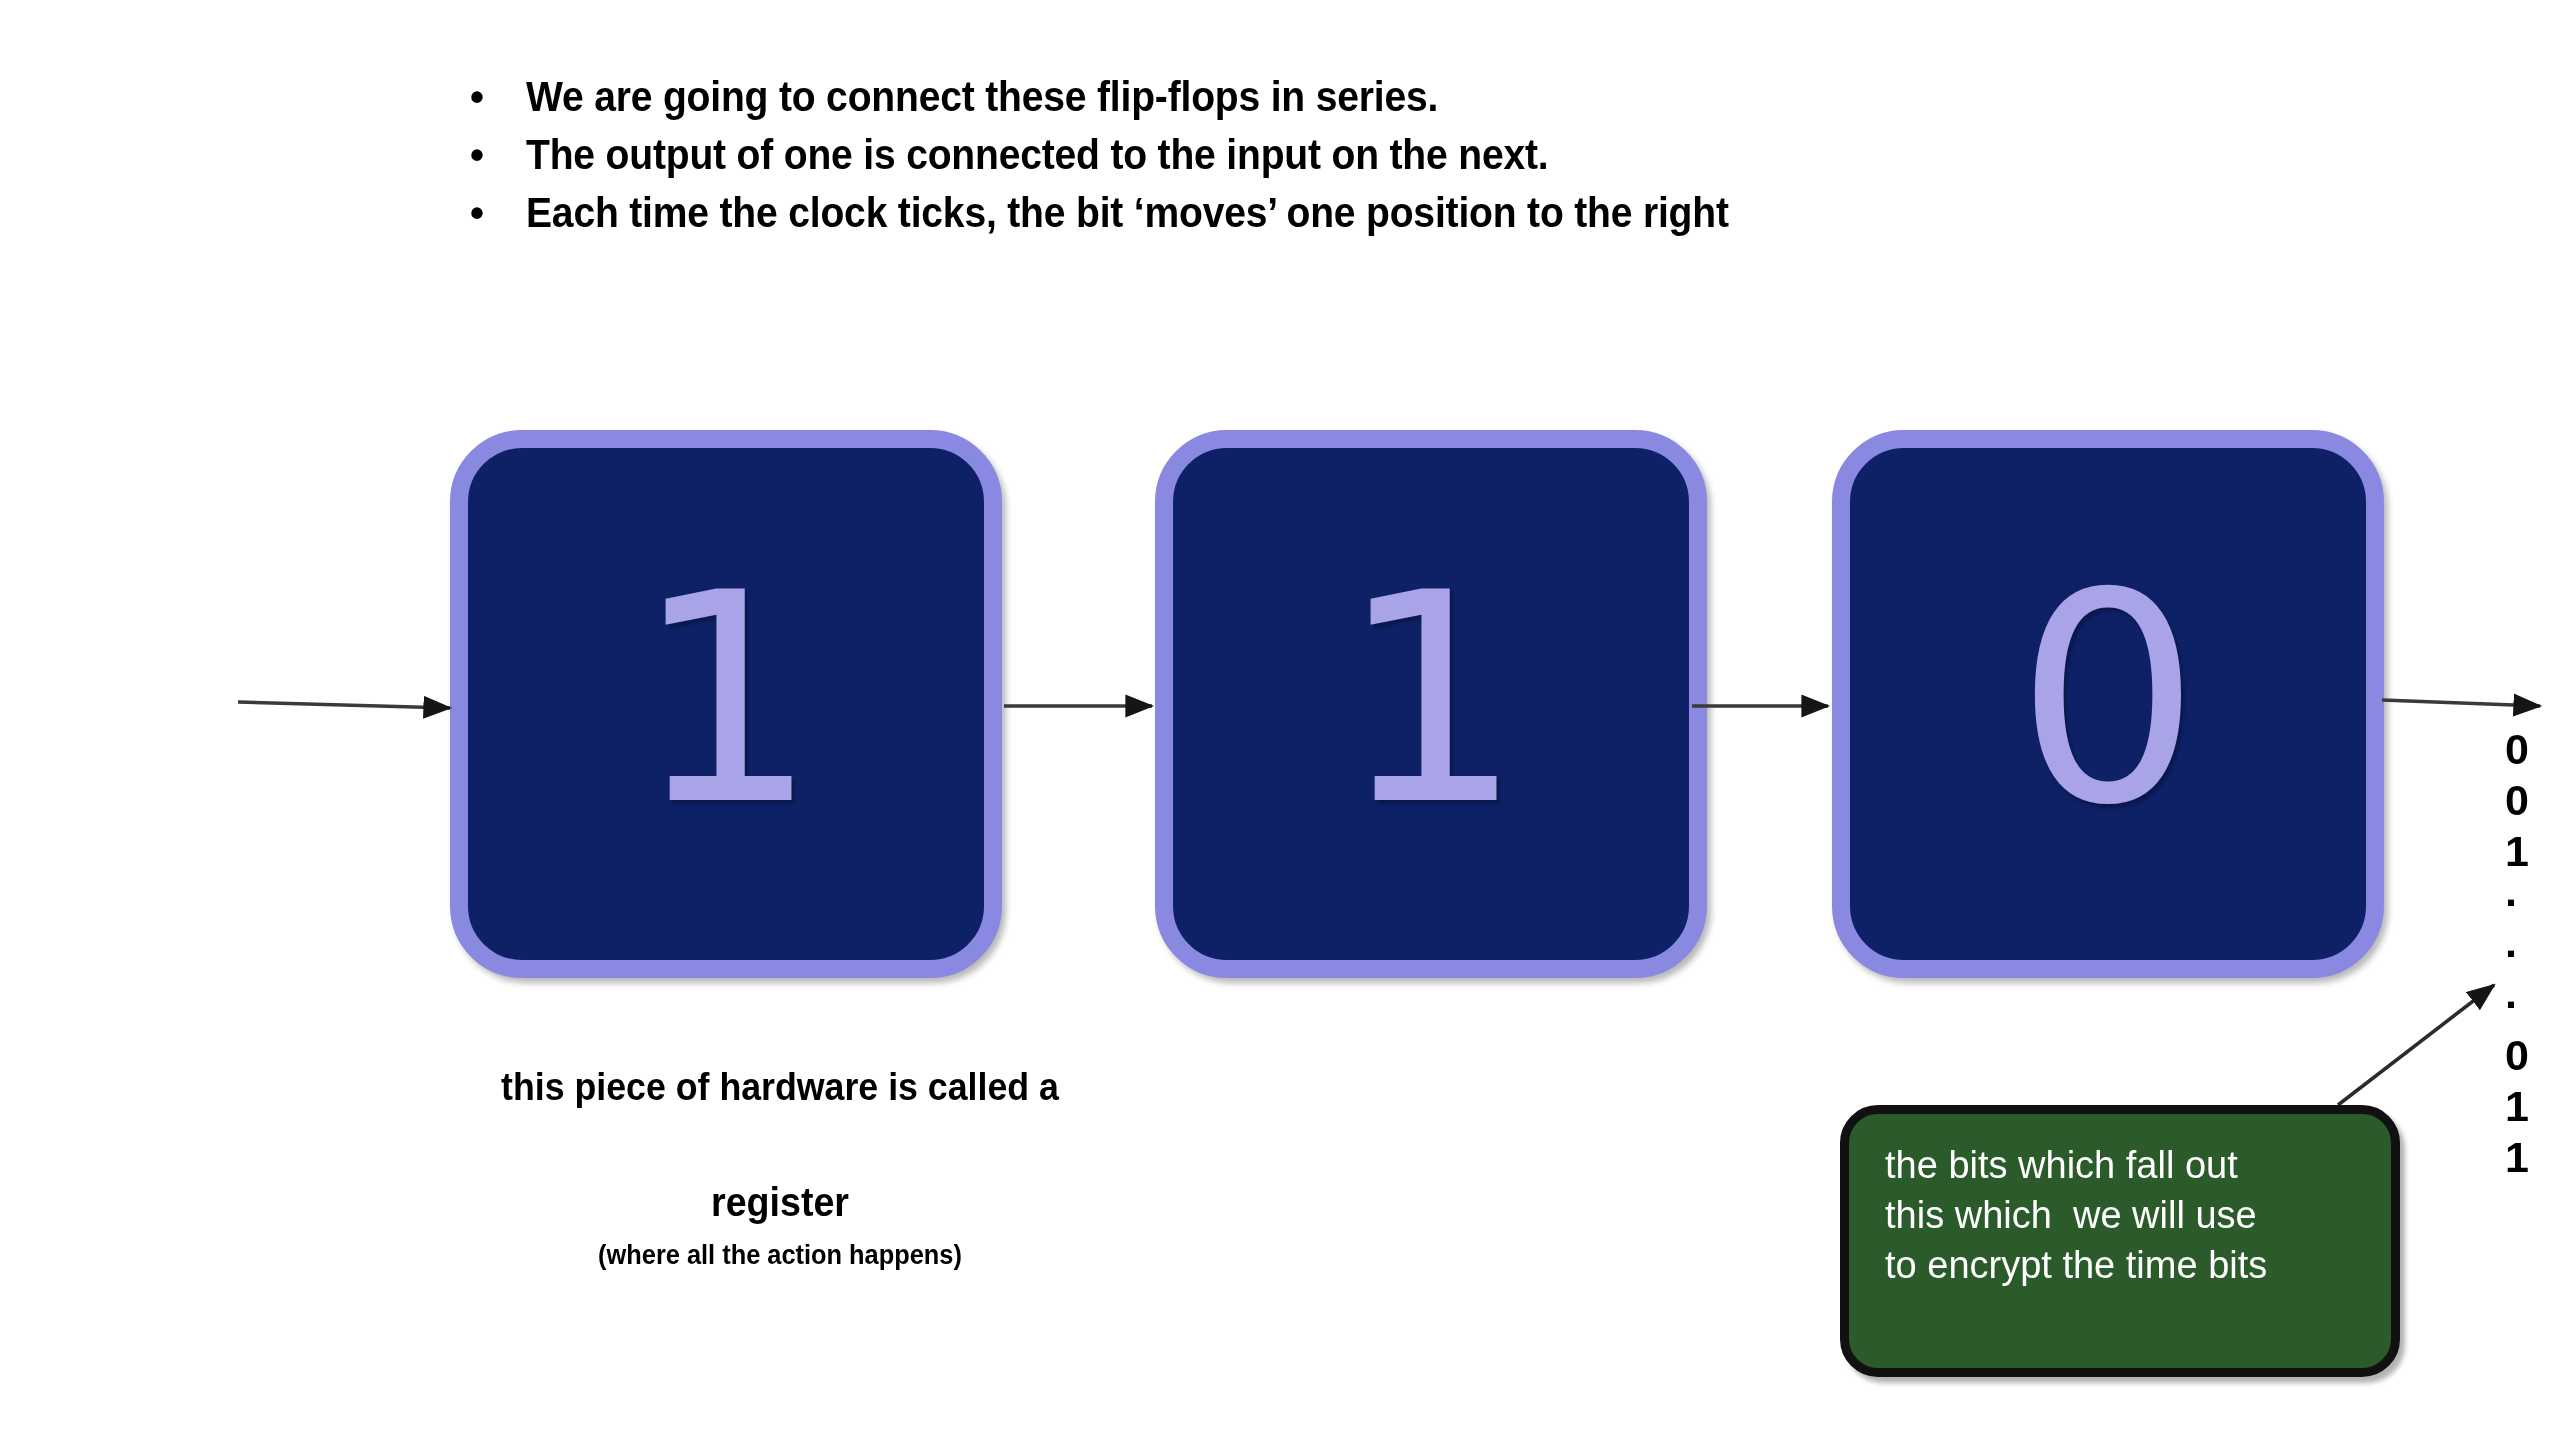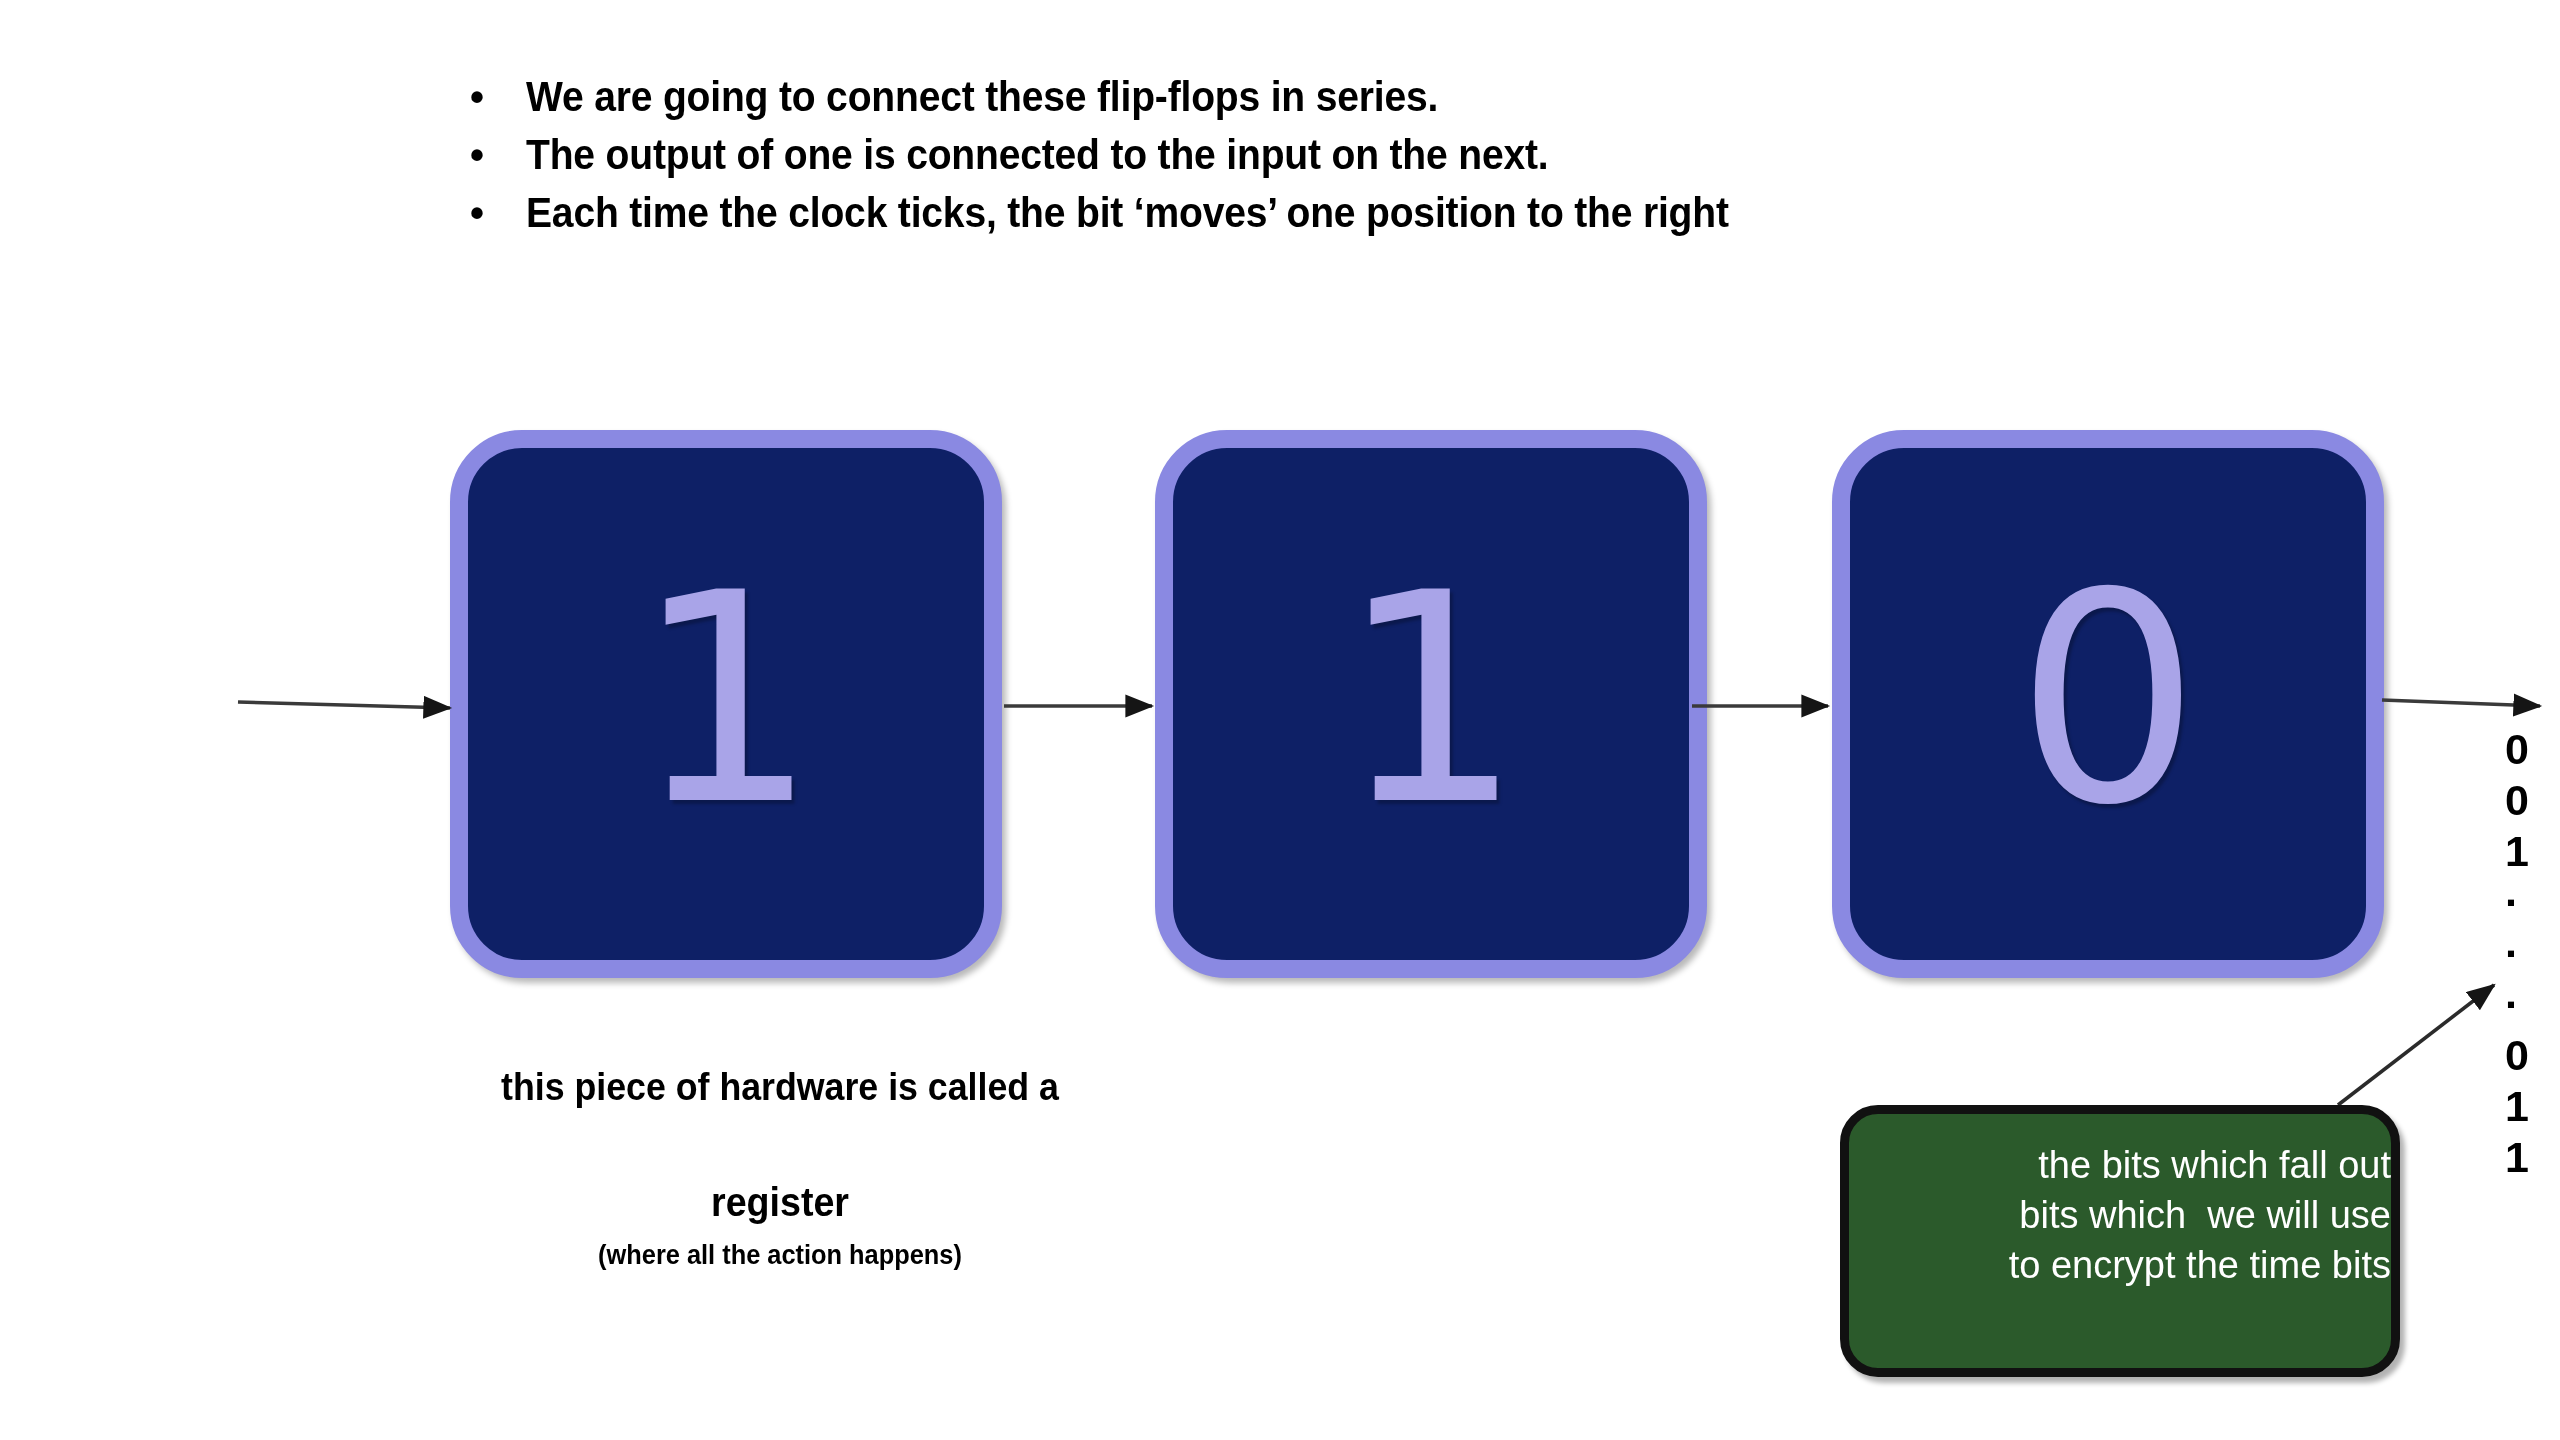--- a/index.html
+++ b/index.html
@@ -152,21 +152,20 @@
     padding: 26px 0 0 36px;
     box-shadow: 5px 6px 5px rgba(0,0,0,0.3);
   }
   #callout .callout-line {
     color: #ffffff;
     font-size: 38px;
     line-height: 50px;
     font-weight: 400;
     white-space: pre;
     font-family: "Liberation Sans", sans-serif;
-    text-align: right;
   }
 </style>
 </head>
 <body>
 
 <div id="slide">
 
   <div class="bullets">
 
     <div class="bullet-row">
@@ -227,17 +226,17 @@
     <div class="col-bit dot">·</div>
     <div class="col-bit dot">·</div>
     <div class="col-bit dot">·</div>
     <div class="col-bit">0</div>
     <div class="col-bit">1</div>
     <div class="col-bit">1</div>
   </div>
 
   <div id="callout">
     <div class="callout-line">the bits which fall out</div>
-    <div class="callout-line">bits which  we will use</div>
+    <div class="callout-line">this which  we will use</div>
     <div class="callout-line">to encrypt the time bits</div>
   </div>
 
 </div>
 
 </body></html>

